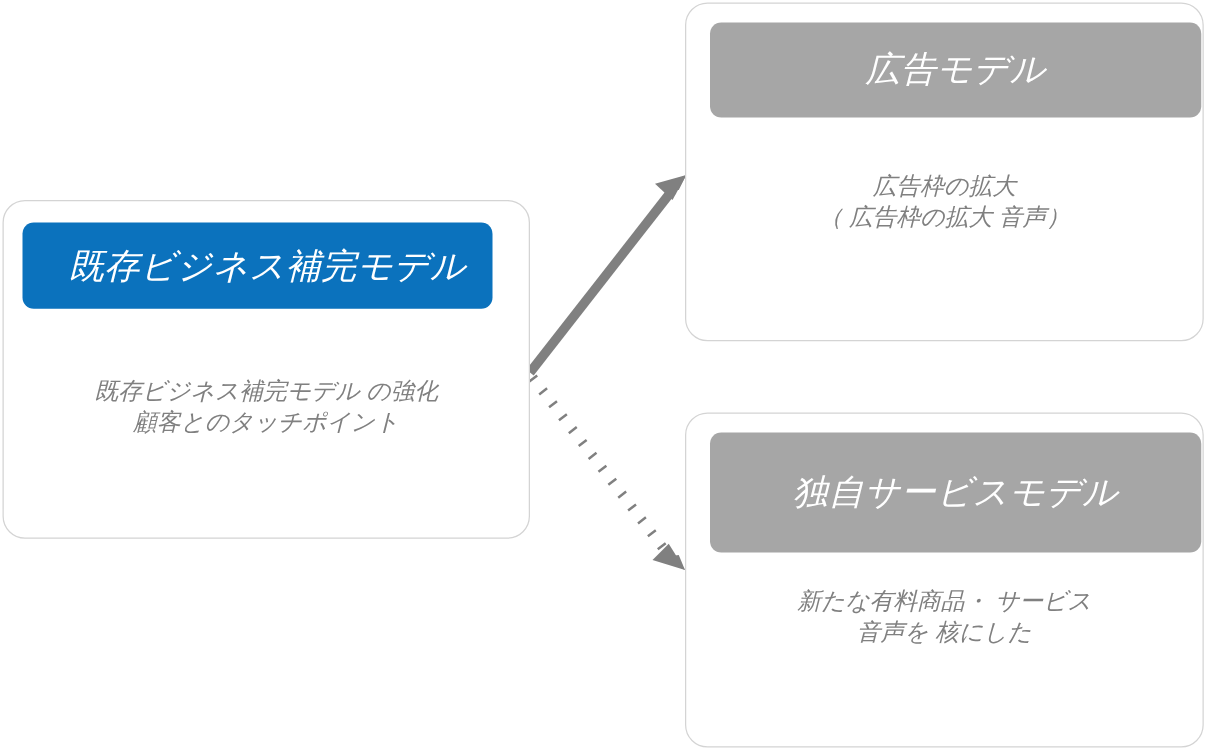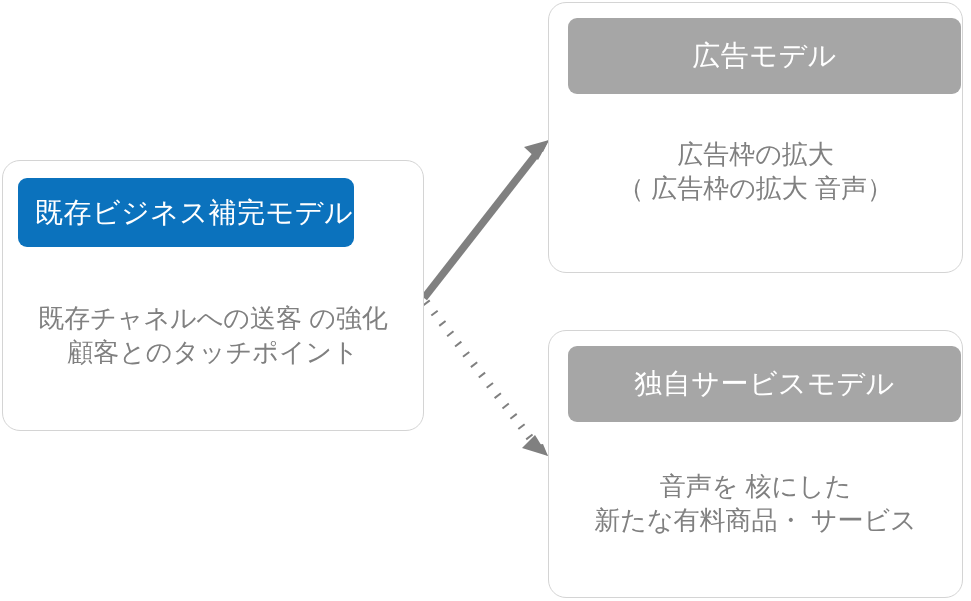--- a/index.html
+++ b/index.html
@@ -17,20 +17,21 @@
     background: #ffffff;
     overflow: hidden;
   }
 
   .card {
     position: absolute;
     background: #ffffff;
     border: 1px solid #d4d4d4;
     border-radius: 18px;
     box-sizing: border-box;
+    font-style: italic;
   }
 
   .card-header {
     position: absolute;
     border-radius: 9px;
     display: flex;
     align-items: center;
     justify-content: center;
     box-sizing: border-box;
   }
@@ -42,39 +43,39 @@
     line-height: 1;
     white-space: nowrap;
   }
 
   .card-body {
     position: absolute;
     left: 0;
     right: 0;
     text-align: center;
     color: #808080;
-    font-size: 26px;
+    font-size: 19px;
     line-height: 1.32;
   }
   .card-body .line {
     display: block;
     white-space: nowrap;
   }
 
   
   #card-existing {
     left: 2px;
     top: 160px;
     width: 422px;
     height: 271px;
   }
   #card-existing .card-header {
     left: 15px;
     top: 17px;
-    width: 336px;
+    width: 376px;
     height: 69px;
     background: #0b72bd;
     padding-left: 16px;
   }
   #card-existing .card-body {
     top: 140px;
   }
 
   
   #card-ad {
@@ -98,21 +99,21 @@
   #card-service {
     left: 548px;
     top: 330px;
     width: 415px;
     height: 268px;
   }
   #card-service .card-header {
     left: 19px;
     top: 15px;
     width: 393px;
-    height: 76px;
+    height: 96px;
     background: #a6a6a6;
   }
   #card-service .card-body {
     top: 138px;
   }
 
   #connectors {
     position: absolute;
     left: 0;
     top: 0;
@@ -139,38 +140,38 @@
       <polygon points="548,456 522,448 535,435" fill="#808080"></polygon>
       <polygon points="548,456 528,446 543,444" fill="#808080"></polygon>
     </g>
   </svg>
 
   <div class="card" id="card-existing">
     <div class="card-header">
       <span class="card-header-label">既存ビジネス補完モデル</span>
     </div>
     <div class="card-body">
-      <span class="line">既存チャネルへの送客 の強化</span>
+      <span class="line">既存ビジネス補完モデル の強化</span>
       <span class="line">顧客とのタッチポイント</span>
     </div>
   </div>
 
   <div class="card" id="card-ad">
     <div class="card-header">
       <span class="card-header-label">広告モデル</span>
     </div>
     <div class="card-body">
       <span class="line">広告枠の拡大</span>
       <span class="line">（ 広告枠の拡大 音声）</span>
     </div>
   </div>
 
   <div class="card" id="card-service">
     <div class="card-header">
       <span class="card-header-label">独自サービスモデル</span>
     </div>
     <div class="card-body">
+      <span class="line">新たな有料商品・ サービス</span>
       <span class="line">音声を 核にした</span>
-      <span class="line">新たな有料商品・ サービス</span>
     </div>
   </div>
 
 </div>
 
 </body></html>

